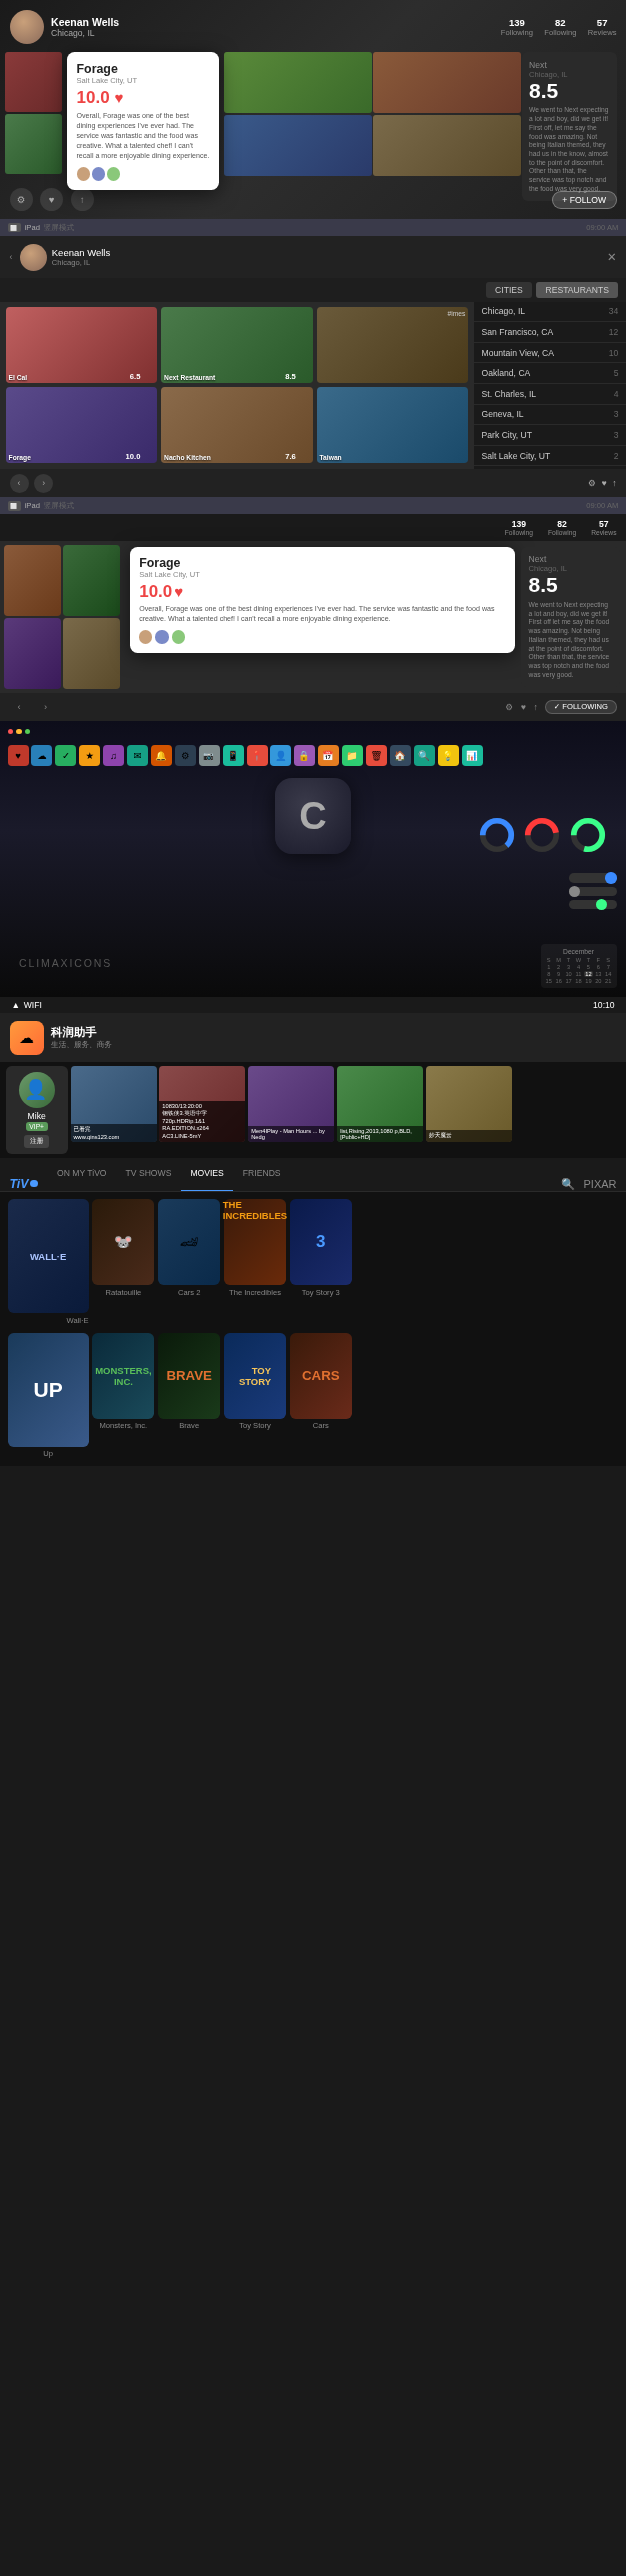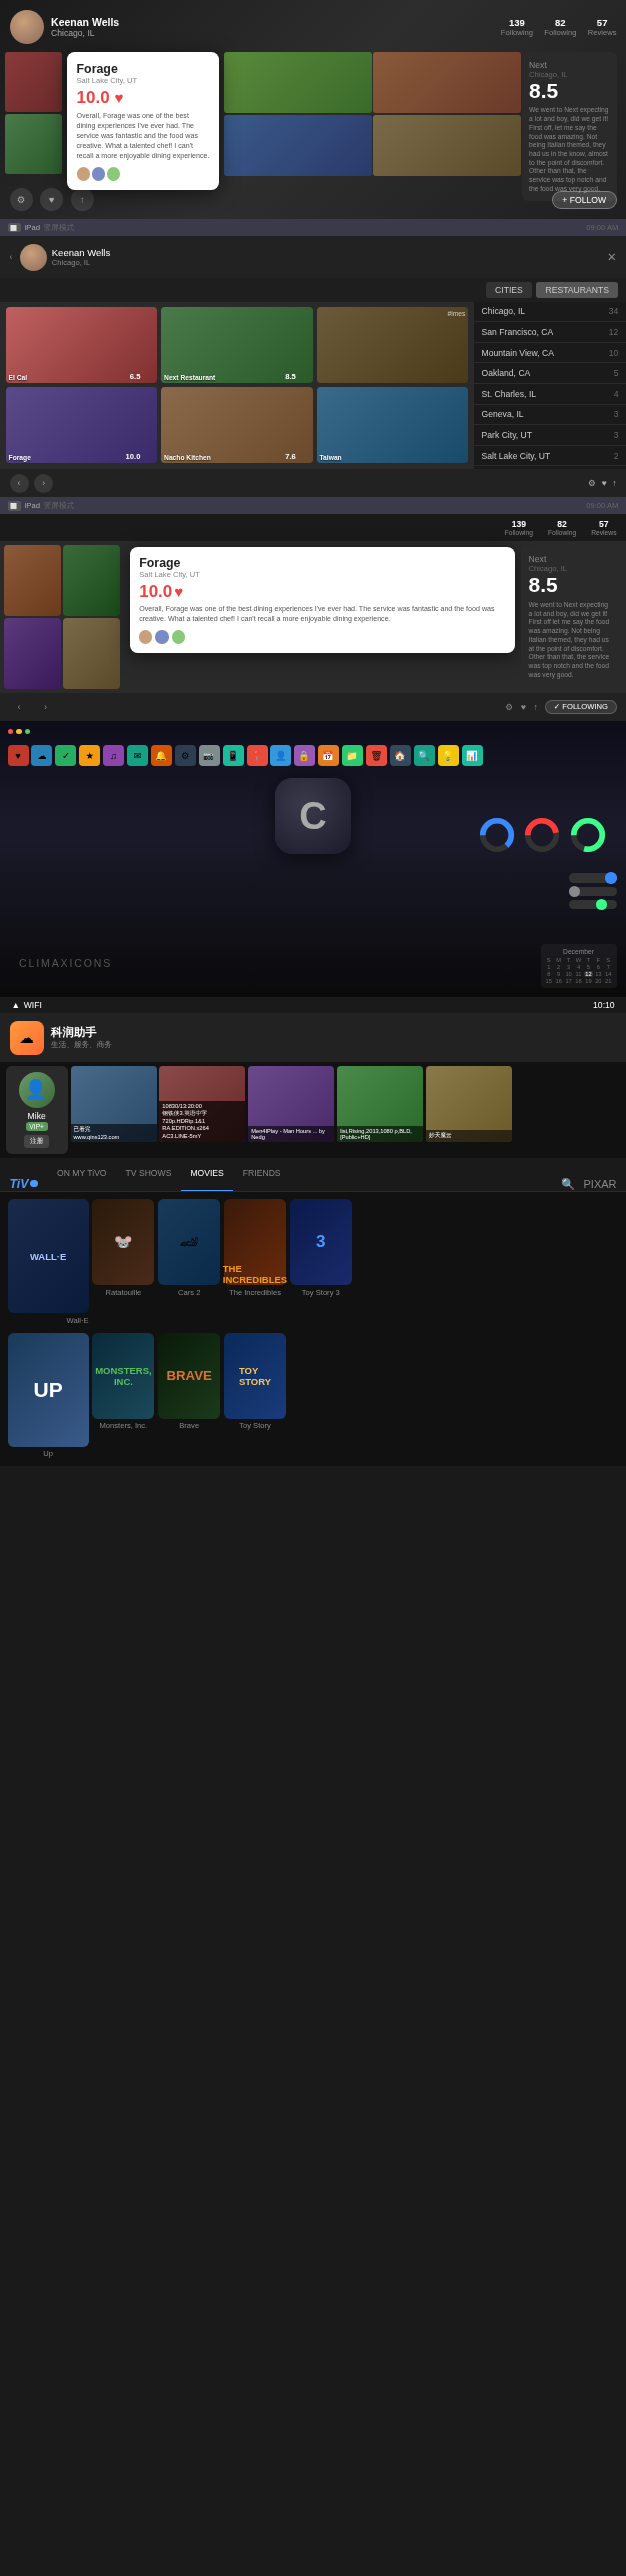--- a/index.html
+++ b/index.html
@@ -778,21 +778,21 @@
     </div>
     <div style="display:flex;flex-direction:column;align-items:center;">
       <div class="poster-ratatouille" style="border-radius:5.7px;">🐭</div>
       <div style="color:#888;font-size:7.6px;margin-top:2.9px;text-align:center;">Ratatouille</div>
     </div>
     <div style="display:flex;flex-direction:column;align-items:center;">
       <div class="poster-cars2" style="border-radius:5.7px;">🏎</div>
       <div style="color:#888;font-size:7.6px;margin-top:2.9px;text-align:center;">Cars 2</div>
     </div>
     <div style="display:flex;flex-direction:column;align-items:center;">
-      <div class="poster-incredibles" style="border-radius:5.7px;display:flex;align-items:flex-end;justify-content:center;">
+      <div class="poster-incredibles" style="border-radius:5.7px;display:flex;align-items:flex-start;justify-content:center;">
         <span style="color:#f39c12;font-size:9.5px;font-weight:700;">THE<br>INCREDIBLES</span>
       </div>
       <div style="color:#888;font-size:7.6px;margin-top:2.9px;text-align:center;">The Incredibles</div>
     </div>
     <div style="display:flex;flex-direction:column;align-items:center;">
       <div class="poster-toystory3" style="border-radius:5.7px;display:flex;align-items:center;justify-content:center;">
         <span style="color:#4a9aff;font-size:17px;font-weight:900;">3</span>
       </div>
       <div style="color:#888;font-size:7.6px;margin-top:2.9px;text-align:center;">Toy Story 3</div>
     </div>
@@ -811,19 +811,25 @@
       <div style="color:#888;font-size:7.6px;margin-top:2.9px;text-align:center;">Monsters, Inc.</div>
     </div>
     <div style="display:flex;flex-direction:column;align-items:center;">
       <div class="poster-brave" style="border-radius:5.7px;display:flex;align-items:center;justify-content:center;">
         <span style="color:#e07030;font-size:13.3px;font-weight:700;">BRAVE</span>
       </div>
       <div style="color:#888;font-size:7.6px;margin-top:2.9px;text-align:center;">Brave</div>
     </div>
     <div style="display:flex;flex-direction:column;align-items:center;">
       <div class="poster-toystory" style="border-radius:5.7px;display:flex;align-items:center;justify-content:center;">
-        <span style="color:#f7c559;font-size:9.5px;font-weight:700;text-align:left;">TOY<br>STORY</span>
+        <span style="color:#f7c559;font-size:9.5px;font-weight:700;text-align:right;">TOY<br>STORY</span>
       </div>
       <div style="color:#888;font-size:7.6px;margin-top:2.9px;text-align:center;">Toy Story</div>
     </div>
+    <div style="display:flex;flex-direction:column;align-items:center;">
+      <div class="poster-cars-main" style="border-radius:5.7px;display:flex;align-items:center;justify-content:center;">
+        <span style="color:#e07030;font-size:13.3px;font-weight:700;">CARS</span>
+      </div>
+      <div style="color:#888;font-size:7.6px;margin-top:2.9px;text-align:center;">Cars</div>
+    </div>
   </div>
 </div>
 
 
 </body></html>

